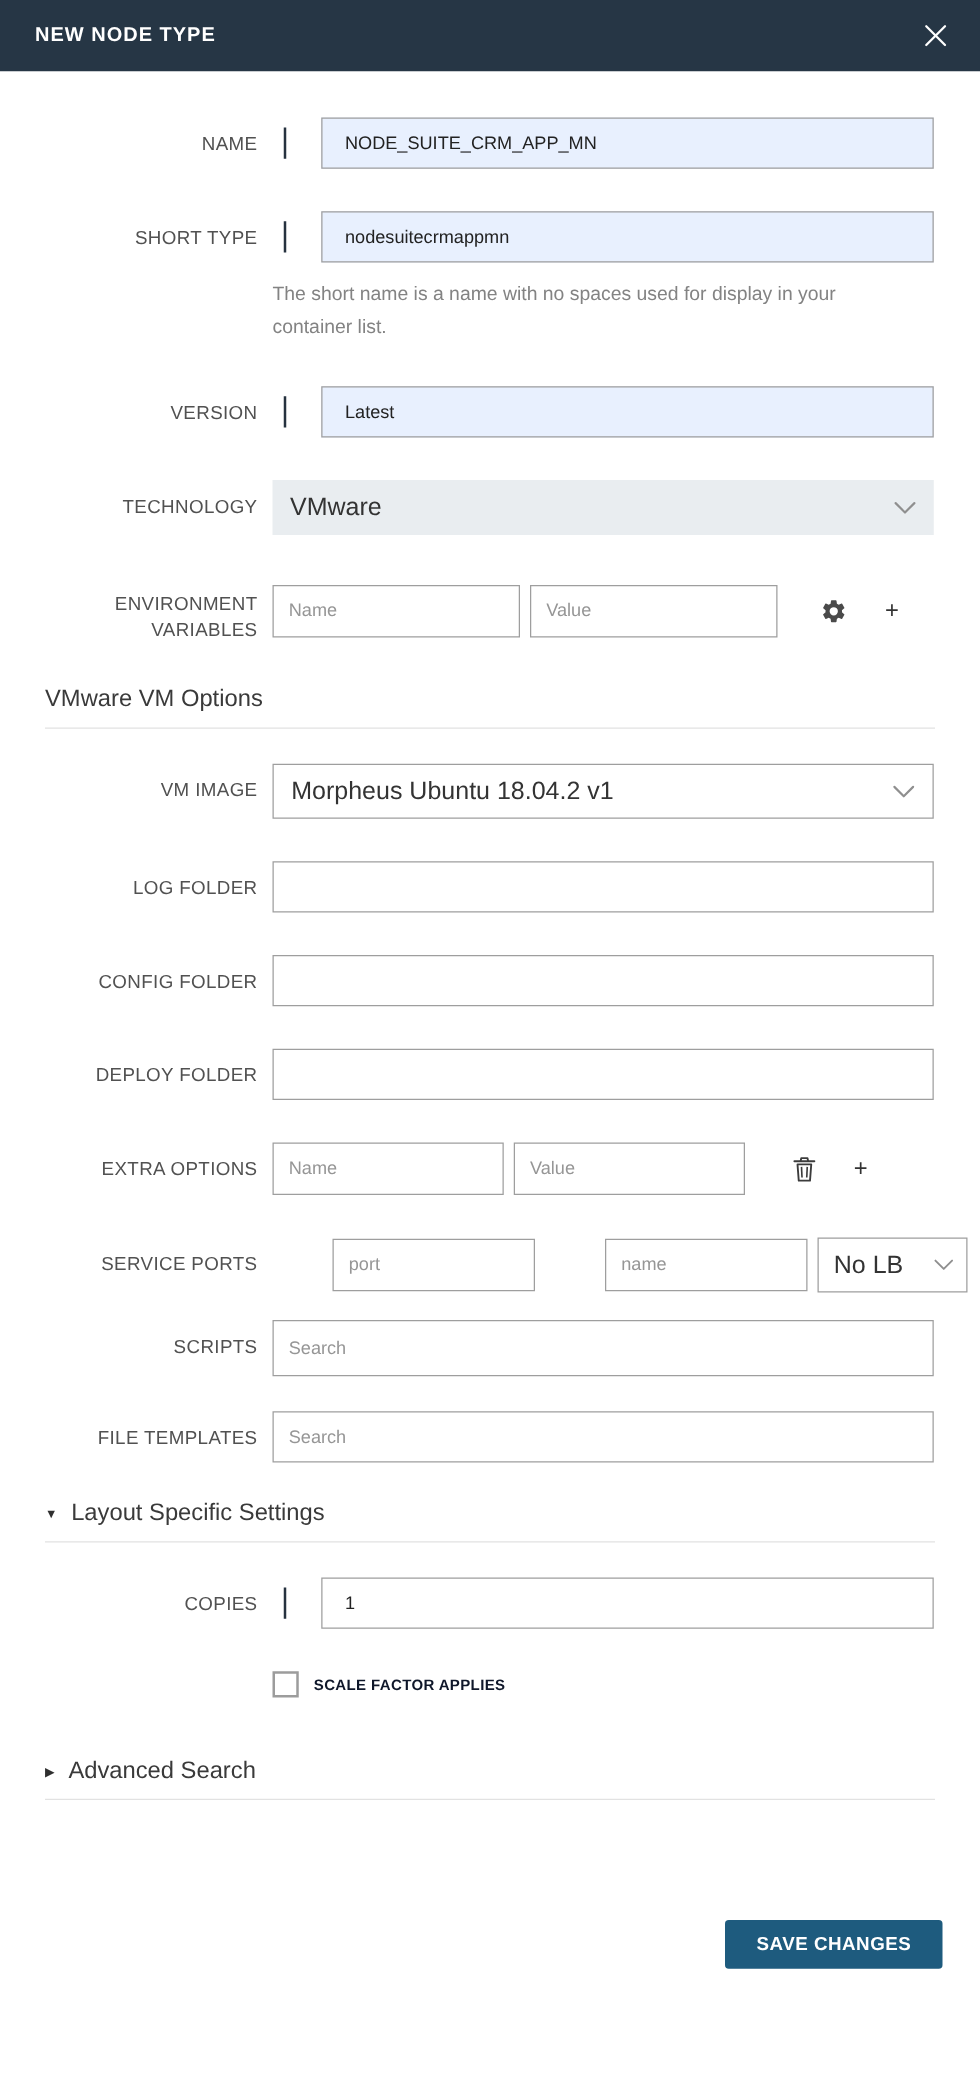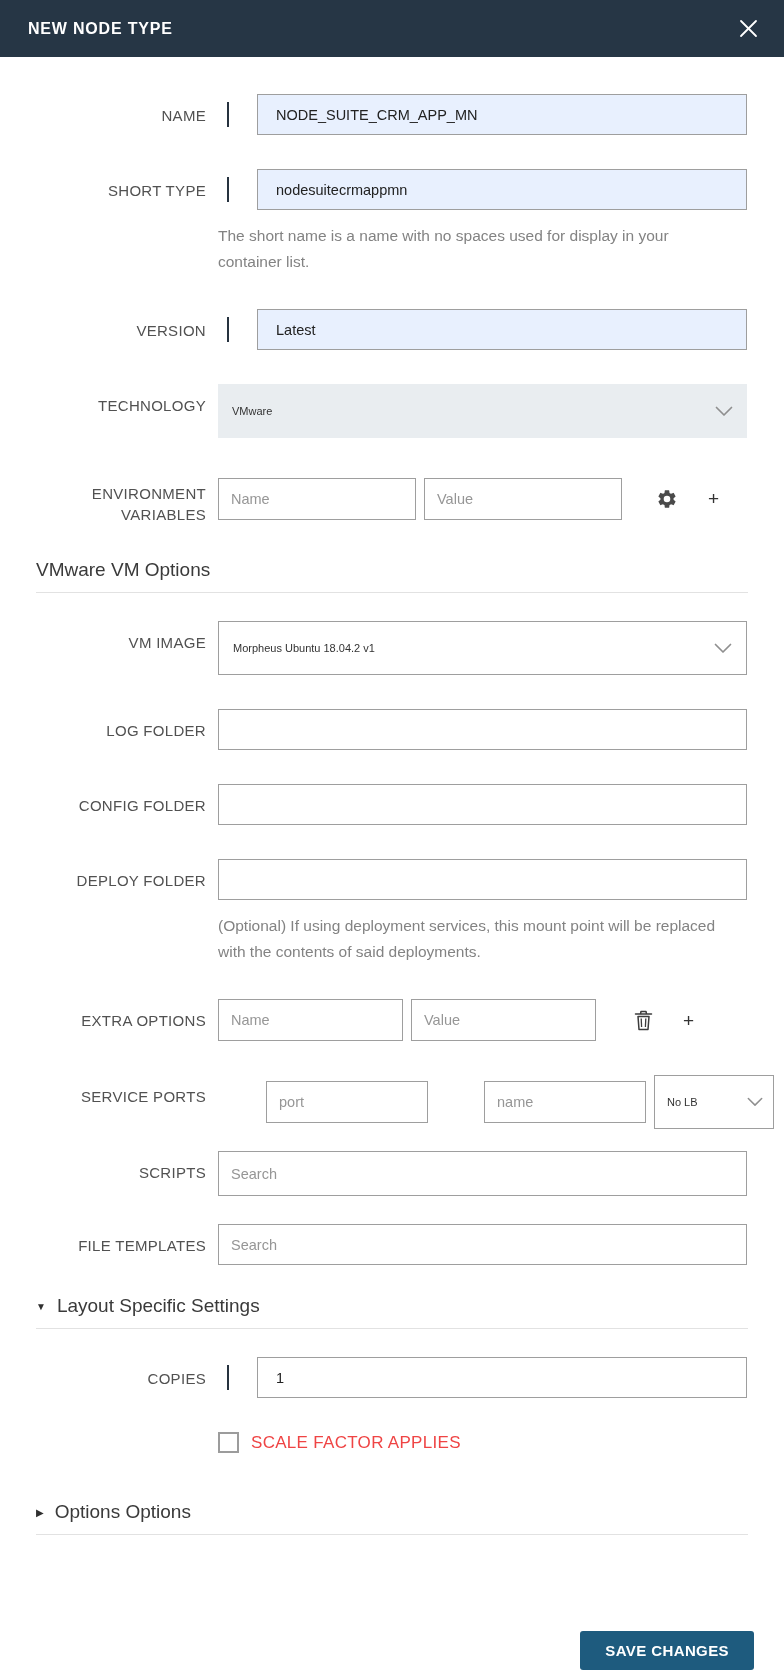--- a/index.html
+++ b/index.html
@@ -45,23 +45,23 @@
   .caret {
     position: absolute; left: 9px; top: 8px; bottom: 8px; width: 2px;
     background: #26323f; z-index: 2;
   }
   .mini { height: 42px; }
   .w198 { width: 198px; flex: 0 0 198px; margin-right: 8px; }
   .w185 { width: 185px; flex: 0 0 185px; margin-right: 8px; }
   .w162 { width: 162px; flex: 0 0 162px; margin-right: 8px; margin-left: 48px; }
   
   .sel {
-    height: 54px; border: 1px solid #9e9e9e; background: #ffffff;
+    height: 44px; border: 1px solid #9e9e9e; background: #ffffff;
     display: flex; align-items: center; justify-content: space-between;
-    padding: 0 14px; font-size: 11px; color: #333333; cursor: pointer;
+    padding: 0 14px; font-size: 20px; color: #333333; cursor: pointer;
   }
   .sel.flat { border: none; background: #e9edf0; }
   .sel-lb { width: 120px; flex: 0 0 120px; padding: 0 10px 0 12px; }
   
   .icon-btn {
     display: flex; align-items: center; justify-content: center;
     cursor: pointer; height: 42px;
   }
   .gear-ml { margin-left: 26px; }
   .trash-ml { margin-left: 30px; }
@@ -81,22 +81,22 @@
   .tri { font-size: 10px; color: #2f2f2f; margin-right: 11px; padding-top: 1px; }
   .sect-divider { border: none; border-top: 1px solid #e2e2e2; margin-top: 11px; }
   .sect-gap { height: 28px; }
   
   .check-row { margin-left: 218px; margin-top: 6px; margin-bottom: 48px; display: flex; align-items: center; }
   .checkbox {
     width: 21px; height: 21px; border: 2px solid #9c9c9c; background: #fff;
     cursor: pointer; flex: 0 0 21px;
   }
   .check-label {
-    margin-left: 12px; font-size: 17px; color: #ef4444;
-    letter-spacing: 0.3px; cursor: pointer;
+    margin-left: 12px; font-size: 12px; color: #0f172a;
+    letter-spacing: 0.3px; cursor: pointer; font-weight: bold;
   }
   
   .footer { margin-top: 96px; padding: 0 30px 30px 0; text-align: right; }
   .save-btn {
     display: inline-block; background: #1e5b7e; color: #ffffff;
     border: none; border-radius: 3px; cursor: pointer;
     font-family: "Liberation Sans", sans-serif;
     font-size: 15px; font-weight: bold; letter-spacing: 0.4px;
     padding: 11px 25px; height: 39px;
   }
@@ -207,21 +207,20 @@
       <div class="flabel">CONFIG FOLDER</div>
       <div class="ctrl">
         <input class="tin" type="text" value="" style="">
       </div>
     </div>
 
     <div class="row">
       <div class="flabel">DEPLOY FOLDER</div>
       <div class="ctrl">
         <input class="tin" type="text" value="" style="">
-        <div class="help">(Optional) If using deployment services, this mount point will be replaced with the contents of said deployments.</div>
       </div>
     </div>
 
     <div class="row">
       <div class="flabel">EXTRA OPTIONS</div>
       <div class="ctrl-flex">
         <input class="tin mini w185" type="text" placeholder="Name" style="">
         <input class="tin mini w185" type="text" placeholder="Value" style="">
         <div class="icon-btn trash-ml">
           <svg width="19" height="21" viewBox="0 0 19 21">
@@ -289,21 +288,21 @@
     </div>
 
     <div class="check-row">
       <div class="checkbox"></div>
       <div class="check-label">SCALE FACTOR APPLIES</div>
     </div>
 
     <div class="sect">
       <div class="sect-title clickable">
         <span class="tri">▶</span>
-        <span>Options Options</span>
+        <span>Advanced Search</span>
       </div>
       <hr class="sect-divider">
     </div>
 
     <div class="footer">
       <button class="save-btn">SAVE CHANGES</button>
     </div>
 
   </div>
 </div>

